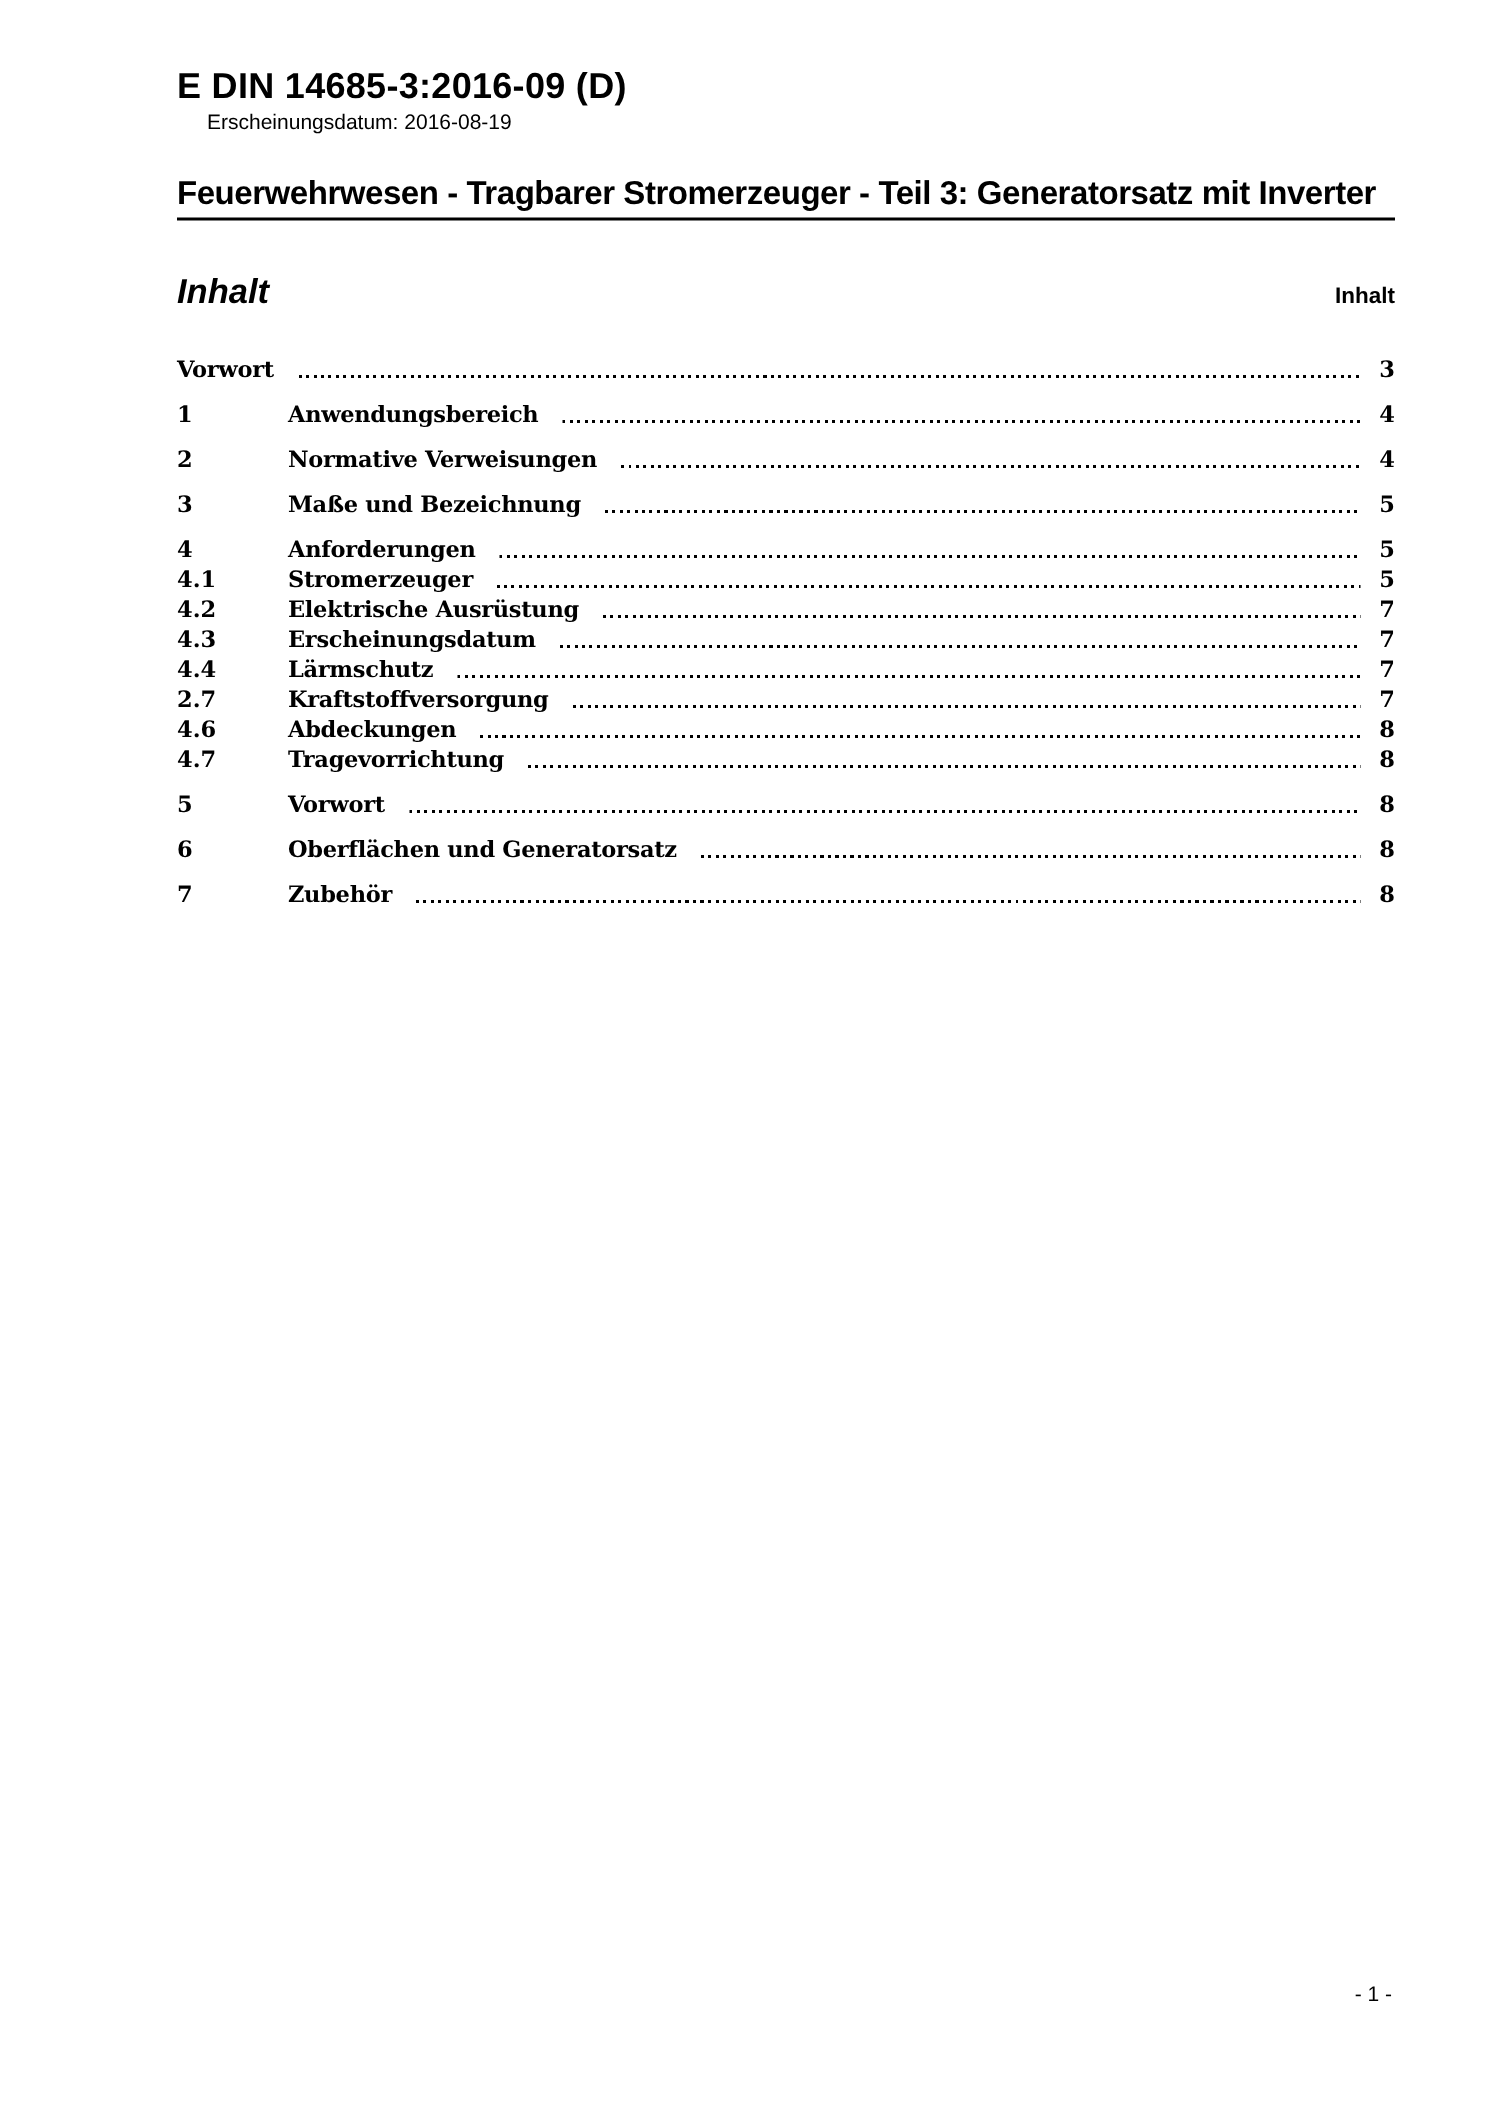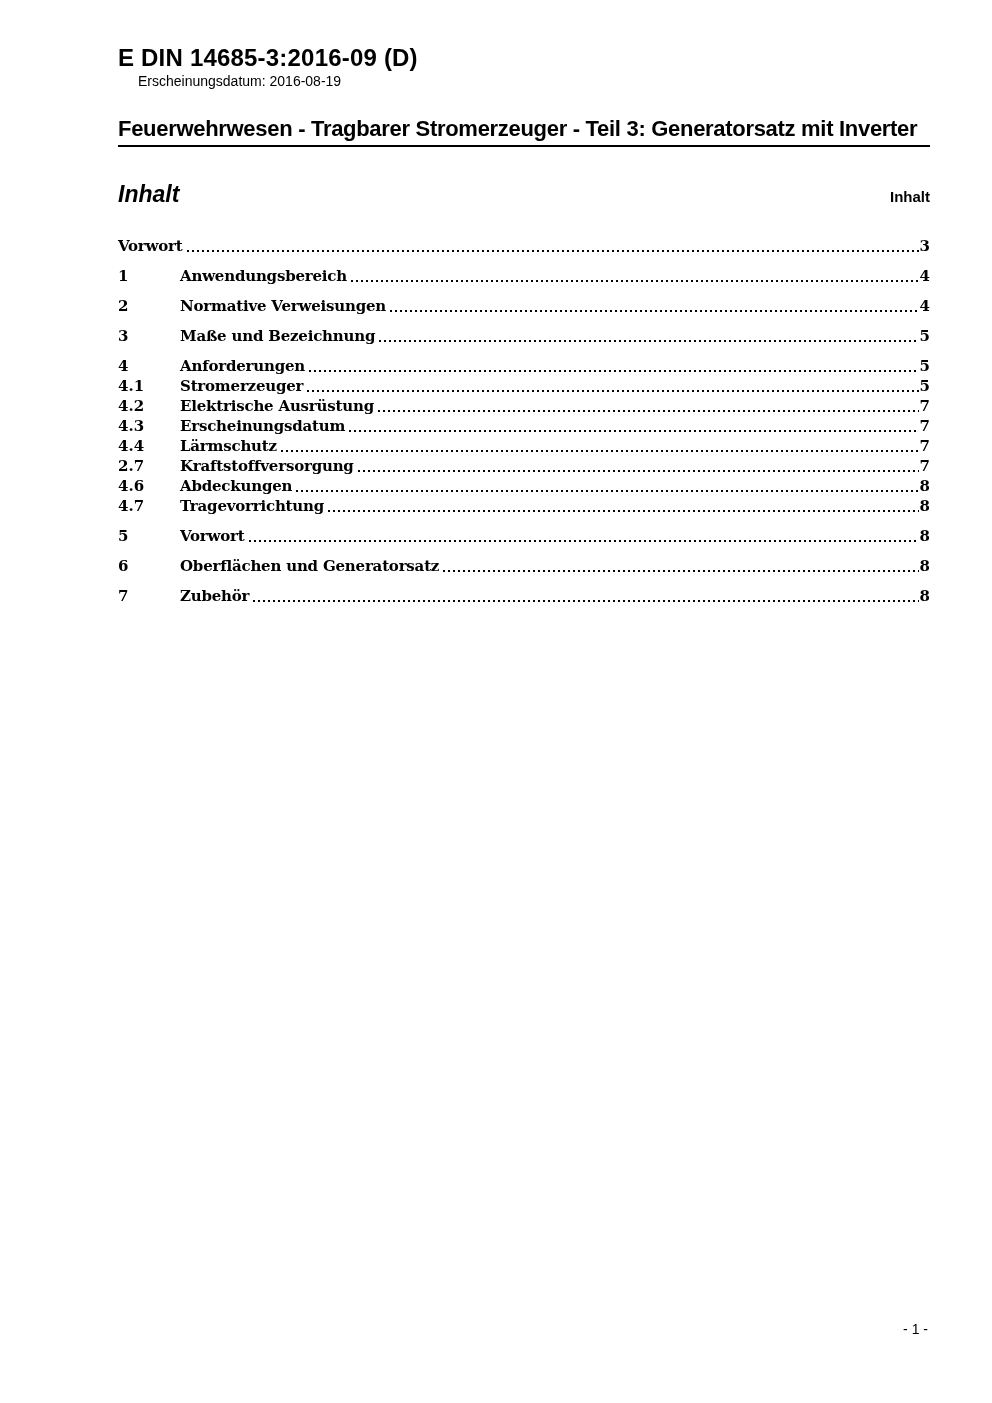--- a/index.html
+++ b/index.html
@@ -64,20 +64,21 @@
   .toc-list {
     margin-top: 28px;
     font-family: "DejaVu Serif", serif;
     font-weight: bold;
     font-size: 15px;
   }
   .toc-row {
     display: flex;
     align-items: baseline;
     line-height: 20px;
+    gap: 12px;
   }
   .toc-row.h1 { margin-top: 10px; }
   .toc-row:first-child { margin-top: 0; }
   .toc-num {
     flex: 0 0 62px;
   }
   .toc-label {
     flex: 0 0 auto;
     white-space: nowrap;
     letter-spacing: -0.2px;

